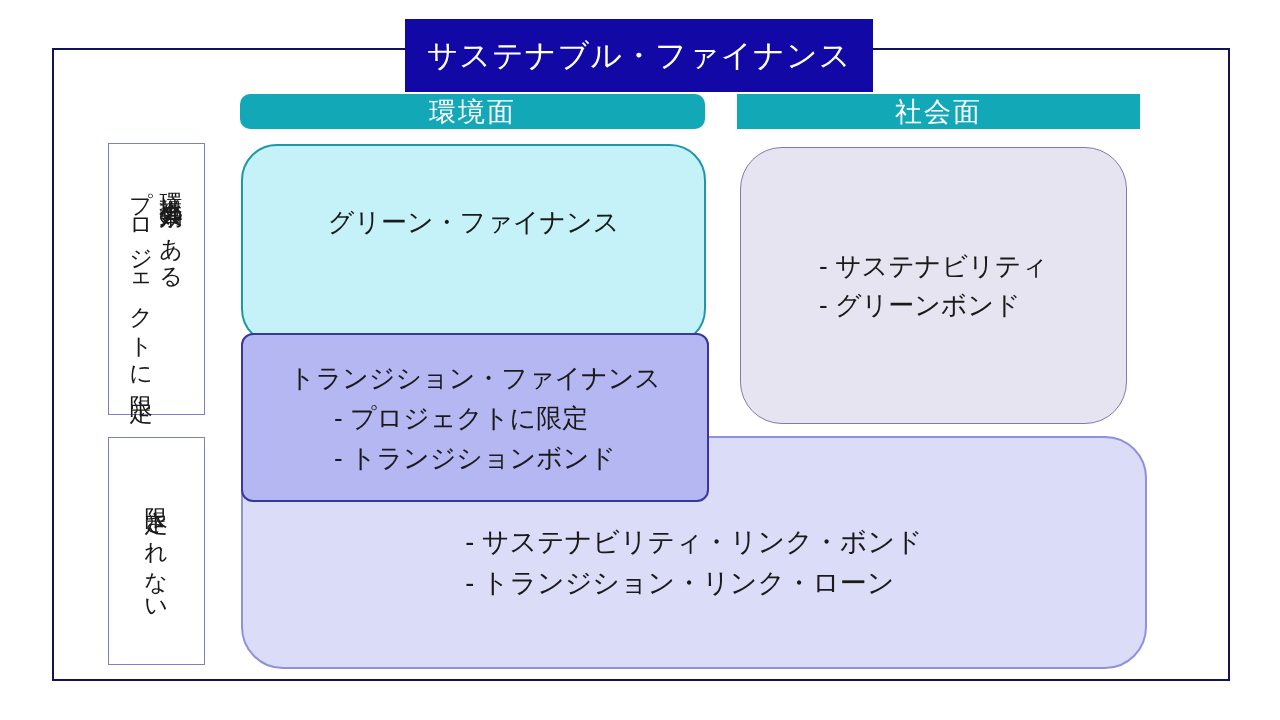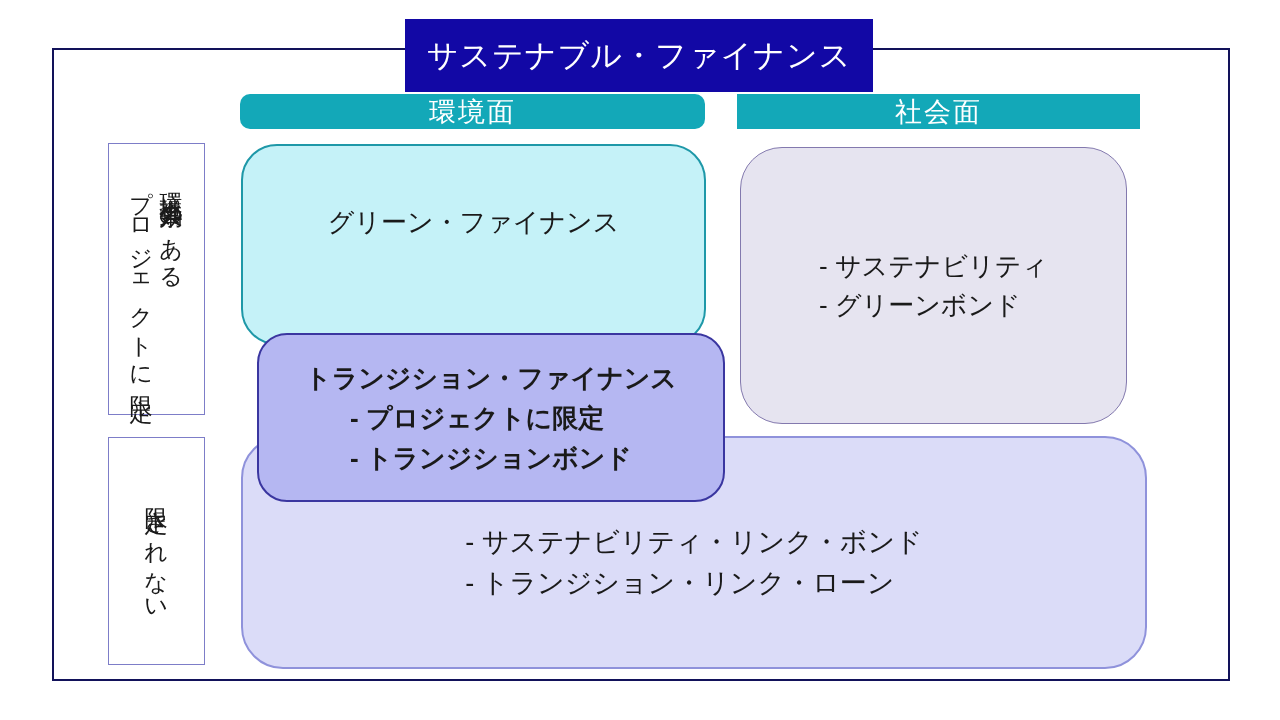--- a/index.html
+++ b/index.html
@@ -63,26 +63,25 @@
   .card.green{
     left:241px;top:144px;width:465px;height:201px;
     background:var(--cyan-fill);
     border:2px solid var(--cyan-border);
     border-radius:36px;
     z-index:1;
     justify-content:space-between;
     padding-top:56px;box-sizing:border-box;
   }
   .card.transition{
-    left:257px;top:333px;width:464px;height:165px;
+    left:241px;top:333px;width:464px;height:165px;
     background:var(--purple-fill);
     border:2px solid var(--purple-border);
-    border-radius:30px;
+    border-radius:12px;
     z-index:3;
-    font-weight:bold;
   }
   .card.social{
     left:740px;top:147px;width:385px;height:275px;
     background:var(--social-fill);
     border:1.5px solid var(--social-border);
     border-radius:42px;
     z-index:1;
     line-height:39px;
   }
   .card.bottom{

